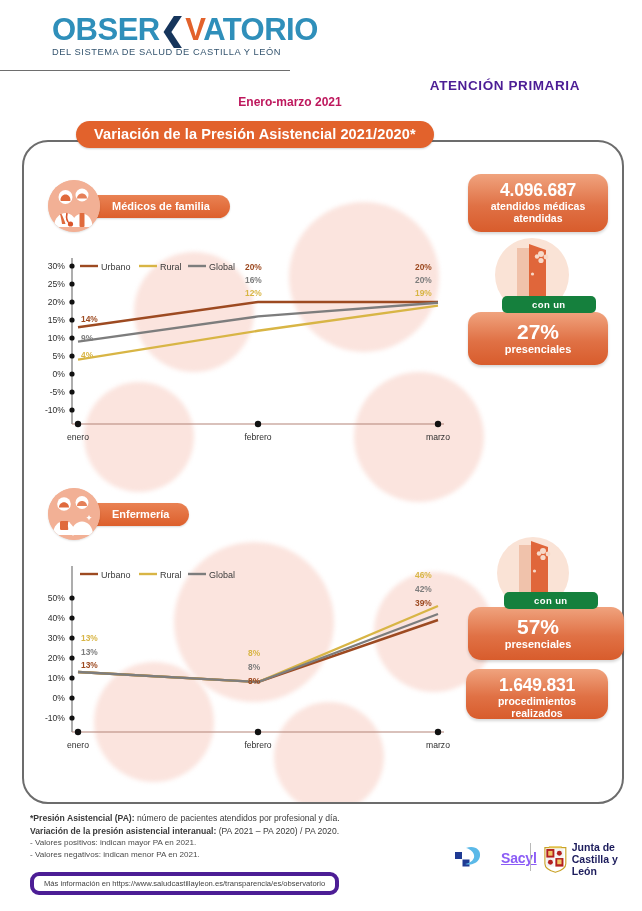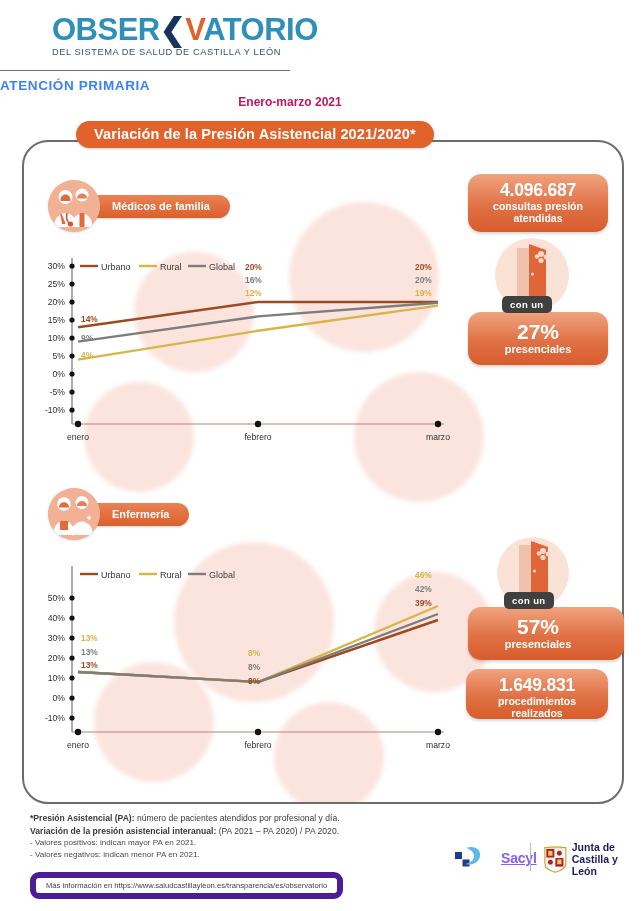--- a/index.html
+++ b/index.html
@@ -11,22 +11,22 @@
   .page{position:relative;width:642px;height:798px;}
 
   
   .logo-wrap{position:absolute;left:52px;top:14px;width:250px;height:48px;}
   .logo-main{font-size:31px;font-weight:bold;letter-spacing:-0.5px;line-height:32px;color:#2f8fba;}
   .logo-main .chev{color:#16355c;}
   .logo-main .vee{color:#e2622c;}
   .logo-sub{font-size:9.3px;letter-spacing:0.55px;color:#34546e;margin-top:1px;white-space:nowrap;}
 
   .hdr-rule{position:absolute;left:0;top:70px;width:290px;height:1px;background:#6e6e6e;}
-  .hdr-title{position:absolute;left:0;top:78px;width:580px;text-align:left;
-             color:#3b82f6;font-size:13.5px;font-weight:bold;letter-spacing:0.6px;}
+  .hdr-title{position:absolute;left:0;top:78px;width:580px;text-align:right;
+             color:#4c1d95;font-size:13.5px;font-weight:bold;letter-spacing:0.6px;}
   .hdr-sub{position:absolute;left:0;top:95px;width:580px;text-align:center;
            color:#be185d;font-size:12px;font-weight:bold;}
 
   
   .panel{position:absolute;left:22px;top:140px;width:598px;height:660px;
          border:2px solid #6c6c6c;border-radius:26px;background:#ffffff;overflow:hidden;}
   .panel-bg{position:absolute;inset:0;overflow:hidden;}
   .virus{position:absolute;border-radius:50%;background:#fbe4de;filter:blur(2px);}
 
   .banner{position:absolute;left:76px;top:121px;z-index:6;
@@ -51,29 +51,29 @@
   .stat-box{position:absolute;z-index:5;border-radius:13px;color:#fff;text-align:center;
             background:linear-gradient(180deg,#ef9a74 0%,#e3enter 0%,#dc6336 100%);
             box-shadow:0 2px 3px rgba(0,0,0,.16);}
   .sb-grad{background:linear-gradient(180deg,#f0a37e 0%,#e07145 55%,#d85c2c 100%);}
   .sb-num{font-size:17.5px;font-weight:bold;line-height:19px;letter-spacing:-0.2px;}
   .sb-txt{font-size:10.5px;font-weight:bold;line-height:12px;}
   .sb-big{font-size:21px;font-weight:bold;line-height:23px;}
   .sb-small{font-size:11px;font-weight:bold;line-height:13px;}
 
   .door-circle{position:absolute;z-index:4;border-radius:50%;background:#fae3d6;}
-  .conun{position:absolute;z-index:6;background:#404040;color:#fff;border-radius:5px;
-          font-size:9.5px;font-weight:bold;padding:3px 8px;letter-spacing:0.4px;}
+  .conun{position:absolute;z-index:6;background:#15803d;color:#fff;border-radius:5px;
+          font-size:9.5px;font-weight:bold;padding:3px 30px;letter-spacing:0.4px;}
 
   
   .foot{position:absolute;left:30px;top:812px;width:420px;color:#3a3a3a;}
   .foot .l1{font-size:8.6px;line-height:12.5px;}
   .foot .l1 b{font-weight:bold;margin-top:30px;}
   .foot .l2{font-size:8.1px;line-height:11.5px;color:#4a4a4a;}
-  .urlpill{position:absolute;left:30px;top:872px;border:6px solid #4c1d95;border-radius:9px;
+  .urlpill{position:absolute;left:30px;top:872px;border:4px solid #4c1d95;border-radius:9px;
            padding:3px 10px;font-size:7.6px;color:#3f3f3f;white-space:nowrap;}
 
   .sacyl{position:absolute;left:455px;top:845px;display:flex;align-items:center;}
   .sacyl-txt{font-size:14px;color:#8b5cf6;font-weight:bold;margin-left:16px;letter-spacing:-0.2px;text-decoration:underline;}
   .divider-v{position:absolute;left:530px;top:843px;width:1px;height:28px;background:#b9b9b9;}
   .junta{position:absolute;left:543px;top:841px;display:flex;align-items:center;}
   .junta-txt{font-size:10.5px;color:#1c1c5c;font-weight:bold;line-height:12px;margin-left:4px;}
 </style>
 </head>
 <body>
@@ -274,21 +274,21 @@
         <text x="216" y="124" fill="#9d4a21">8%</text>
         <text x="383" y="18" fill="#d8b545">46%</text>
         <text x="383" y="32" fill="#7d7d7d">42%</text>
         <text x="383" y="46" fill="#9d4a21">39%</text>
       </g>
     </svg>
   </div>
 
   <div class="stat-box sb-grad" style="left:468px;top:174px;width:128px;padding:7px 6px 8px 6px;text-align:center;">
     <div class="sb-num">4.096.687</div>
-    <div class="sb-txt">consultas presión</div>
+    <div class="sb-txt">atendidos médicas</div>
     <div class="sb-txt">atendidas</div>
   </div>
 
   <div class="door-circle" style="left:495px;top:238px;width:74px;height:74px;"></div>
   <svg style="position:absolute;left:513px;top:244px;z-index:5" width="40" height="56" viewBox="0 0 40 56">
     <rect x="4" y="4" width="12" height="48" fill="#f0c2ab"></rect>
     <path d="M16 0 L33 6 L33 56 L16 52 Z" fill="#e0663a"></path>
     <circle cx="19.5" cy="30" r="1.6" fill="#f7d9c8"></circle>
     <g fill="#f7d9c8">
       <circle cx="28" cy="10" r="3"></circle>

